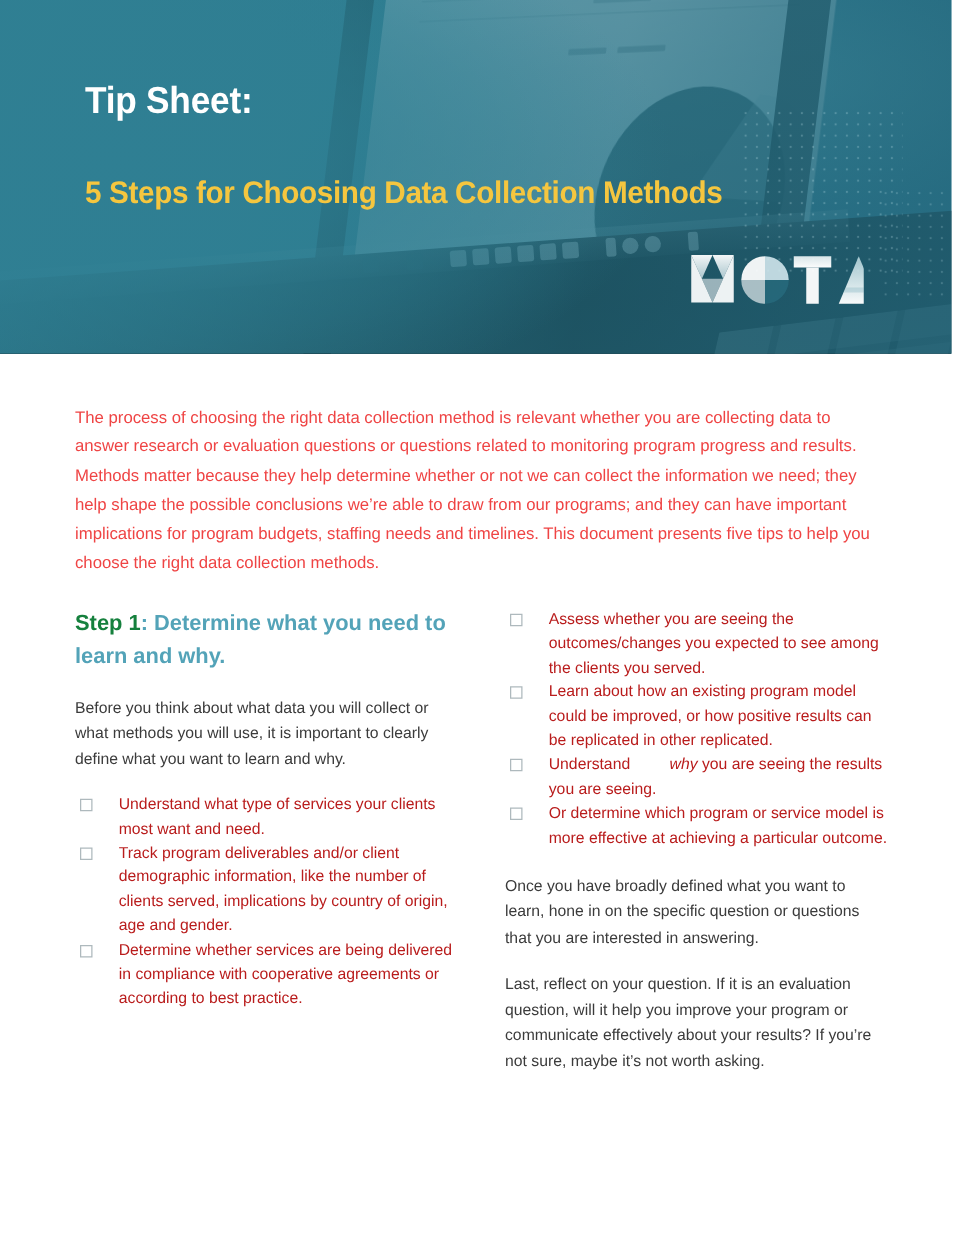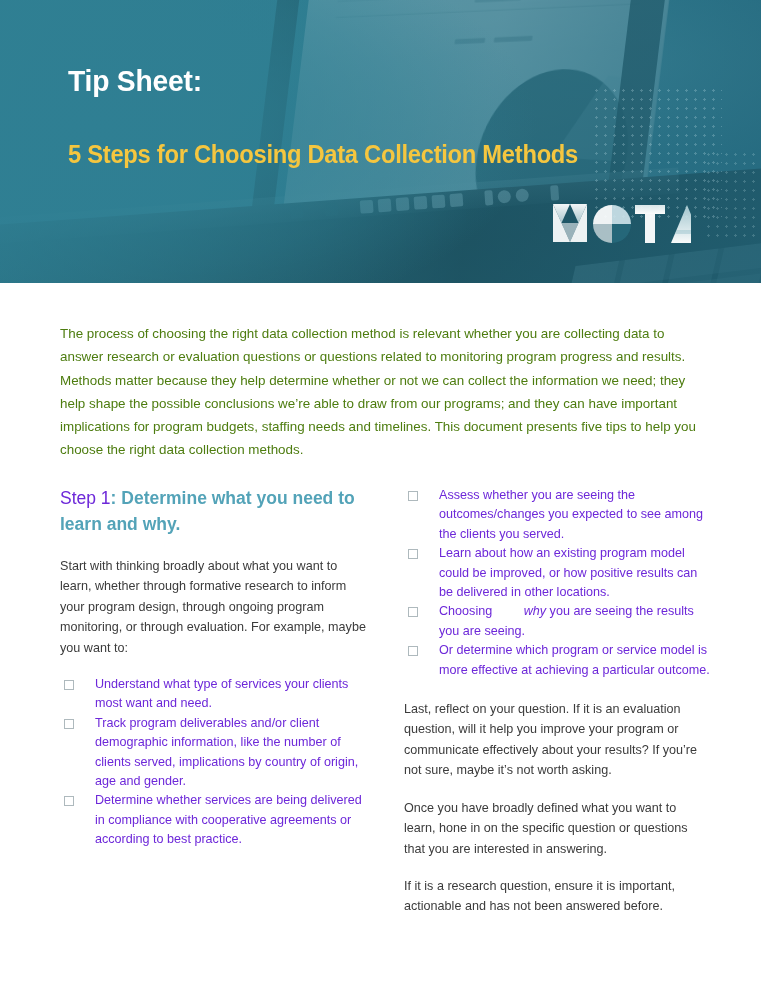--- a/index.html
+++ b/index.html
@@ -196,47 +196,47 @@
     position:absolute; left:551px; top:202px;
     width:140px; height:44px;
   }
   .logo svg { display:block; }
 
   
   .body { position:absolute; left:0; top:283px; width:768px; }
 
   .intro {
     position:absolute; left:60px; top:39px; width:648px;
-    font-size:13.4px; line-height:23.3px; color:#4d7c0f;
+    font-size:13.4px; line-height:23.3px; color:#ef4444;
     text-align:left;
   }
 
   .columns {
     position:absolute; left:0; top:203px; width:768px;
   }
   .col-left  { position:absolute; left:60px;  top:0; width:312px; }
   .col-right { position:absolute; left:404px; top:0; width:306px; }
 
   .step-head {
     font-size:17.5px; line-height:25.5px; color:#53a3b8;
     margin-bottom:19px;
   }
-  .step-head b { color:#6d28d9; font-weight:normal; }
+  .step-head b { color:#15803d; font-weight:bold; }
 
   .para {
     font-size:12.6px; line-height:20.4px; color:#3b3b3b;
     margin-bottom:17px;
   }
   .para:last-child { margin-bottom:0; }
 
   ul.checks { list-style:none; margin:0 0 16px 0; padding:0; }
   ul.checks li {
     position:relative;
     padding-left:35px;
-    font-size:12.6px; line-height:19.4px; color:#6d28d9;
+    font-size:12.6px; line-height:19.4px; color:#b91c1c;
     margin-bottom:0px;
   }
   ul.checks li::before {
     content:"";
     position:absolute; left:4px; top:5px;
     width:8px; height:8px;
     border:1px solid #aeb9bd;
     background:transparent;
   }
   ul.checks li i { font-style:italic;margin-left:28px; }
@@ -355,41 +355,40 @@
     <p class="intro">The process of choosing the right data collection method is relevant whether you are collecting data to answer research or evaluation questions or questions related to monitoring program progress and results.  Methods matter because they help determine whether or not we can collect the information we need; they help shape the possible conclusions we’re able to draw from our programs; and they can have important implications for program budgets, staffing needs and timelines. This document presents five tips to help you choose the right data collection methods.</p>
 
     <div class="columns">
 
       <div class="col-left">
 
         <h2 class="step-head">
           <b>Step 1</b><span>: </span><span>Determine what you need to learn and why.</span>
         </h2>
 
-
-        <p class="para">Start with thinking broadly about what you want to learn, whether through formative research to inform your program design, through ongoing program monitoring, or through evaluation.   For example, maybe you want to:</p>
+        <p class="para">Before you think about what data you will collect or what methods you will use, it is important to clearly define what you want to learn and why.</p>
+
 
         <ul class="checks">
           <li>Understand what type of services your clients most want and need.</li>
           <li>Track program deliverables and/or client demographic information, like the number of clients served, implications by country of origin, age and gender.</li>
           <li>Determine whether services are being delivered in compliance with cooperative agreements or according to best practice.</li>
         </ul>
       </div>
 
       <div class="col-right">
 
         <ul class="checks">
           <li>Assess whether you are seeing the outcomes/changes you expected to see among the clients you served.</li>
-          <li>Learn about how an existing program model could be improved, or how positive results can be delivered in other locations.</li>
-          <li><span>Choosing </span><i>why</i><span> you are seeing the results you are seeing.</span></li>
+          <li>Learn about how an existing program model could be improved, or how positive results can be replicated in other replicated.</li>
+          <li><span>Understand </span><i>why</i><span> you are seeing the results you are seeing.</span></li>
           <li>Or determine which program or service model is more effective at achieving a particular outcome.</li>
         </ul>
 
+        <p class="para">Once you have broadly defined what you want to learn, hone in on the specific question or questions that you are interested in answering.</p>
+
         <p class="para">Last, reflect on your question. If it is an evaluation question, will it help you improve your program or communicate effectively about your results? If you’re not sure, maybe it’s not worth asking.</p>
 
-        <p class="para">Once you have broadly defined what you want to learn, hone in on the specific question or questions that you are interested in answering.</p>
-
-        <p class="para">If it is a research question, ensure it is important, actionable and has not been answered before.</p>
       </div>
 
     </div>
   </div>
 </div>
 
 </body></html>

